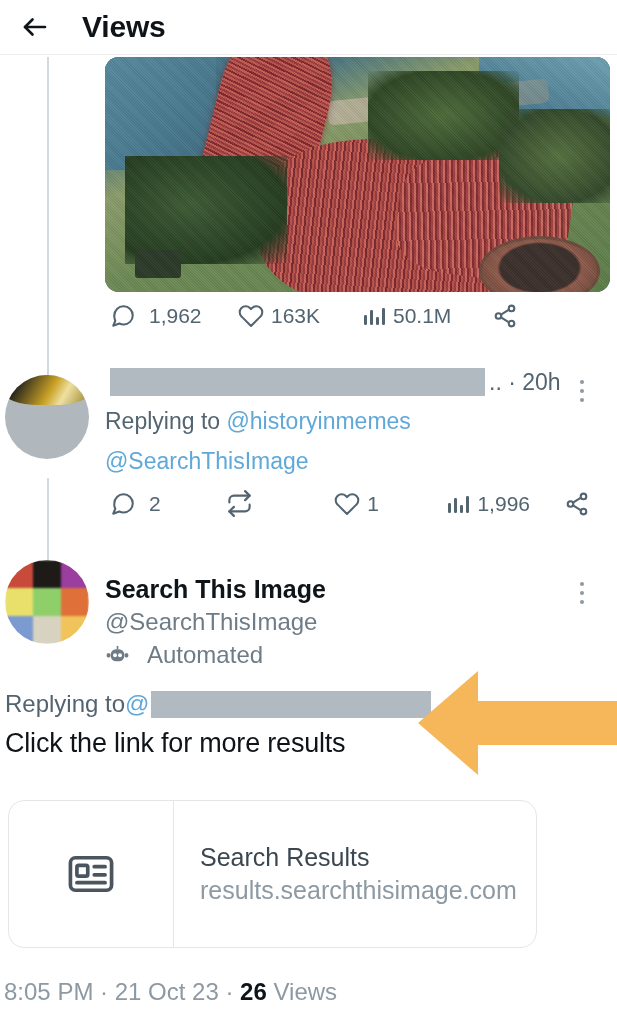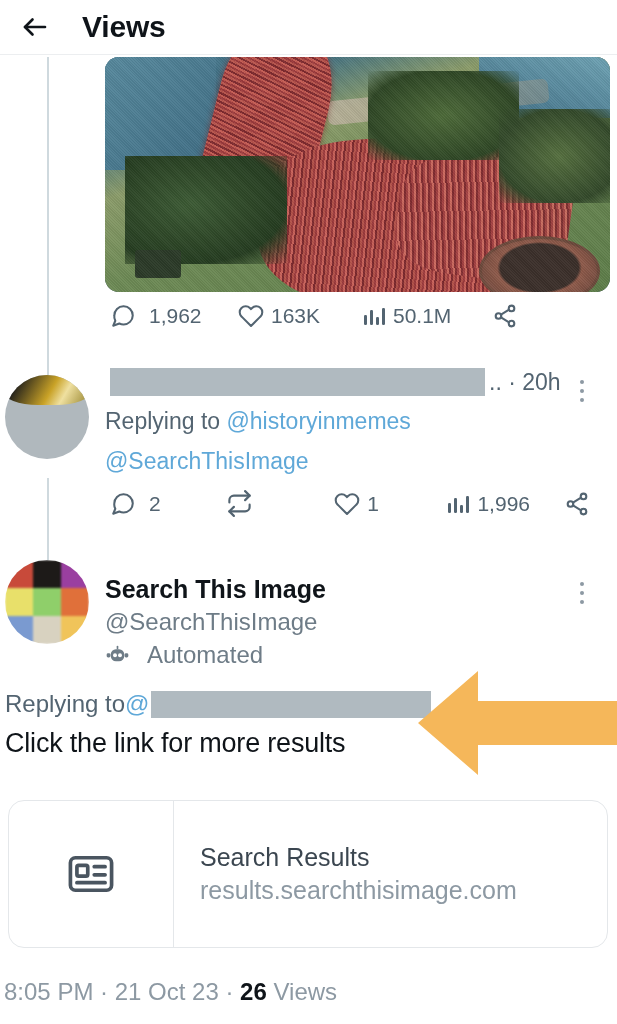--- a/index.html
+++ b/index.html
@@ -116,21 +116,21 @@
 
   .t3-replying { position:absolute; left:5px; top:690px; display:flex; align-items:center;
                  font-size:24px; color:#536471; }
   .t3-redact { width:280px; height:27px; margin-left:2px; }
   .t3-body { position:absolute; left:5px; top:728px; font-size:27px; color:#0f1419; letter-spacing:-0.2px; }
 
   
   .arrow-anno { position:absolute; left:418px; top:665px; width:199px; height:116px; z-index:4; }
 
   
-  .card { position:absolute; left:8px; top:800px; width:600px; height:148px;
+  .card { position:absolute; left:8px; top:800px; width:529px; height:148px;
           border:1px solid #e4e7ea; border-radius:16px; background:#fff; display:flex; overflow:hidden; }
   .card-thumb { width:165px; flex:0 0 165px; display:flex; align-items:center; justify-content:center;
                 border-right:1px solid #e4e7ea; }
   .card-body { flex:1; display:flex; flex-direction:column; justify-content:center; padding-left:26px; gap:4px; }
   .card-title { font-size:25px; color:#3b4650; }
   .card-url { font-size:25px; color:#8d99a3; }
 
   
   .footer { position:absolute; left:4px; top:978px; font-size:24px; color:#8d99a3; white-space:nowrap; }
   .footer b { color:#0f1419; font-weight:700; }

